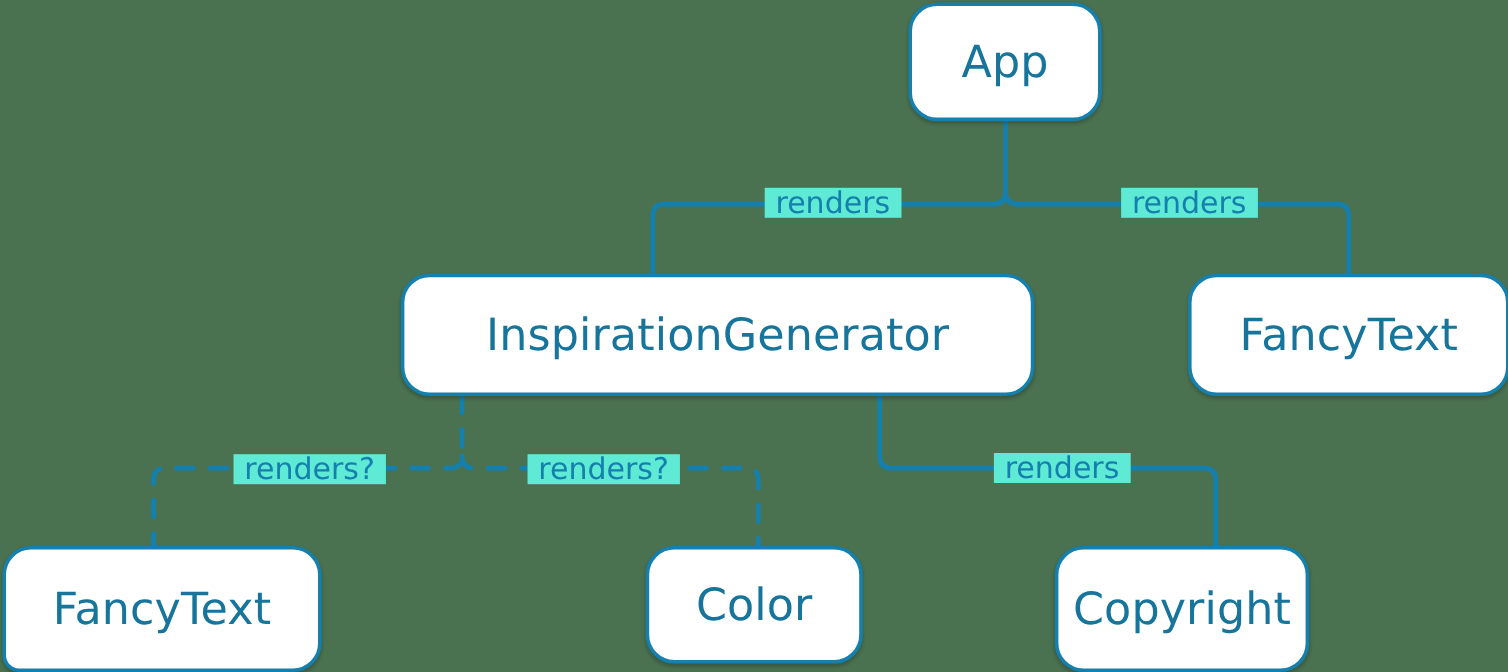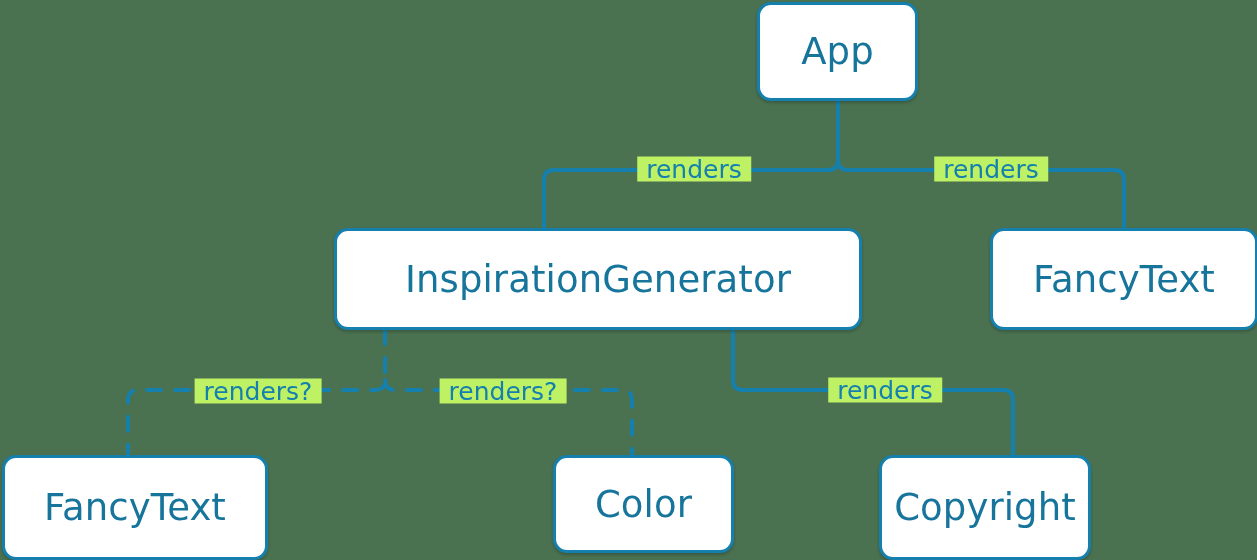--- a/index.html
+++ b/index.html
@@ -19,50 +19,50 @@
     position: absolute;
     left: 0;
     top: 0;
     width: 1257px;
     height: 560px;
   }
   .node {
     position: absolute;
     background: #ffffff;
     border: 3px solid #1580ad;
-    border-radius: 14px;
+    border-radius: 24px;
     box-sizing: border-box;
     display: flex;
     align-items: center;
     justify-content: center;
     z-index: 3;
     box-shadow: 0 2px 3px rgba(0,0,0,0.20);
   }
   .node-label {
     color: #17759c;
     font-size: 37px;
     line-height: 1;
     letter-spacing: 0.1px;
     white-space: nowrap;
   }
   .node-app        { left: 757px;  top: 2px;   width: 161px; height: 99px; }
   .node-inspgen    { left: 334px;  top: 228px; width: 528px; height: 102px; }
   .node-fancy-top  { left: 990px;  top: 228px; width: 268px; height: 102px; }
   .node-fancy-bot  { left: 2px;    top: 455px; width: 266px; height: 105px; border-bottom-left-radius: 14px; }
-  .node-color      { left: 538px;  top: 455px; width: 181px; height: 98px; margin-left: 15px; }
+  .node-color      { left: 538px;  top: 455px; width: 181px; height: 98px; }
   .node-copyright  { left: 879px;  top: 455px; width: 212px; height: 105px; }
 
   .edge-label {
     position: absolute;
     color: #1580ad;
     font-size: 25px;
     line-height: 1;
     white-space: nowrap;
     z-index: 2;
-    background: #bef264;
+    background: #5eead4;
     padding: 0 9px;
     transform: translate(-50%, -50%);
   }
   .lbl-renders-left   { left: 694px; top: 169px; }
   .lbl-renders-right  { left: 991px; top: 169px; }
   .lbl-renders-copy   { left: 885px; top: 390px; }
   .lbl-renders-q1     { left: 258px; top: 391px; }
   .lbl-renders-q2     { left: 503px; top: 391px; }
 </style>
 </head>

